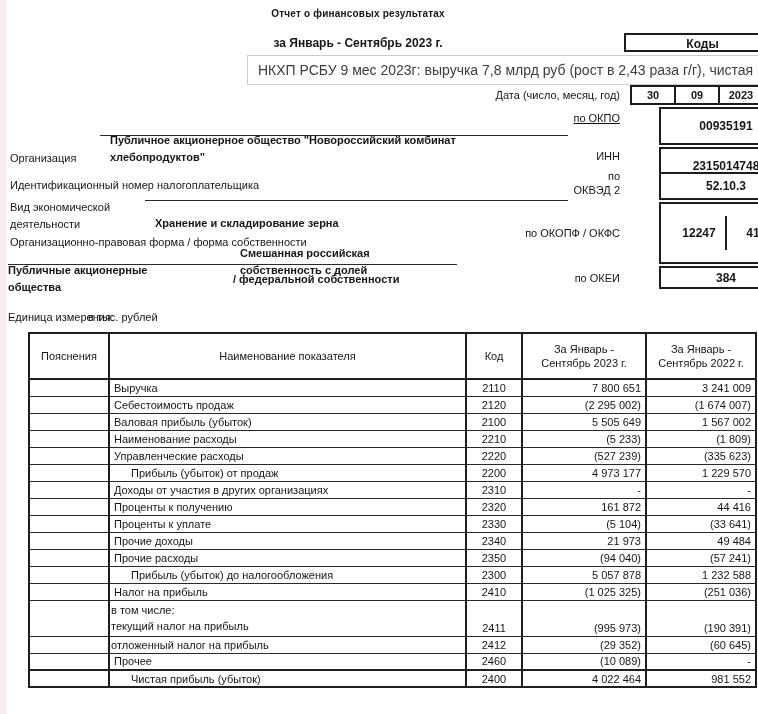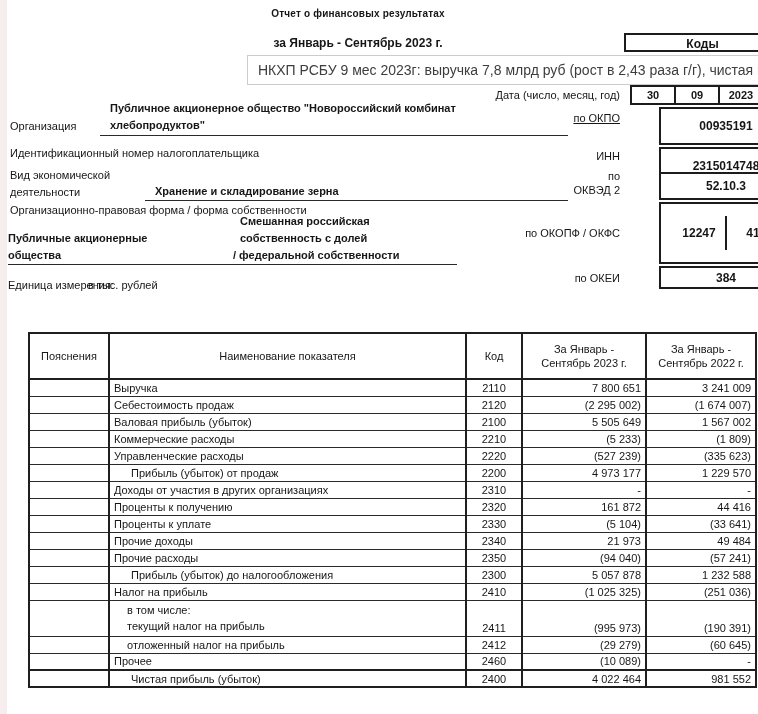--- a/index.html
+++ b/index.html
@@ -13,21 +13,21 @@
             font-weight:bold;font-size:12px;}
 
   .kody{position:absolute;left:624px;top:33px;width:157px;height:19px;border:2px solid #1c1c1c;
         background:#fff;text-align:center;font-weight:bold;font-size:12px;line-height:19px;box-sizing:border-box;}
 
   .overlay{position:absolute;left:247px;top:55px;width:511px;height:30px;background:#ffffff;
            border:1px solid #cccccc;border-right:none;box-sizing:border-box;z-index:5;
            font-size:14px;line-height:28px;color:#3d3d3d;padding-left:10px;
            white-space:nowrap;overflow:hidden;}
 
-  .lbl{position:absolute;font-size:11px;white-space:nowrap;}
+  .lbl{position:absolute;font-size:11px;white-space:nowrap;margin-top:32px;}
   .rlbl{position:absolute;right:138px;font-size:11px;text-align:right;white-space:nowrap;}
   .b{font-weight:bold;}
   .uline{position:absolute;height:0;border-bottom:1.5px solid #2a2a2a;}
 
   .date-row{position:absolute;left:630px;top:85px;width:134px;height:20px;display:flex;
             border:2px solid #1c1c1c;box-sizing:border-box;background:#fff;}
   .date-cell{flex:1;text-align:center;font-weight:bold;font-size:11px;line-height:16px;}
   .date-cell + .date-cell{border-left:2px solid #1c1c1c;}
 
   .codebox{position:absolute;left:659px;width:134px;border:2px solid #1c1c1c;box-sizing:border-box;
@@ -47,21 +47,21 @@
   .fin-table th{font-weight:normal;text-align:center;vertical-align:middle;height:46px;
                 white-space:pre-line;line-height:14px;}
   .fin-table thead th{border-bottom:2px solid #1f1f1f;}
   .fin-table td{height:17px;vertical-align:middle;}
   .fin-table th + th,.fin-table td + td{border-left:2px solid #1f1f1f;}
   .c-exp{width:80px;}
   .c-name{width:357px;text-align:left;}
   .c-code{width:56px;text-align:center;}
   .c-num{width:124px;text-align:right;padding-right:5px;}
   .c-num2{width:110px;text-align:right;padding-right:5px;}
-  td.indent-1{padding-left:17px;}
+  td.indent-1{padding-left:1px;}
   td.indent-2{padding-left:21px;}
   tr.tall td{height:36px;vertical-align:bottom;padding-bottom:2px;}
   tr.tall .c-name div{line-height:16px;}
   .fin-table tbody tr:last-child td{border-top:2px solid #1f1f1f;}
 </style>
 </head>
 <body>
 
 <div class="page">
   <div class="strip"></div>
@@ -97,21 +97,21 @@
   <div class="uline" style="left:145px;top:200px;width:423px;"></div>
   <div class="rlbl" style="top:170px;">по</div>
   <div class="rlbl" style="top:184px;">ОКВЭД 2</div>
   <div class="codebox" id="box-okved">52.10.3</div>
 
   <div class="lbl" style="left:10px;top:204px;">Организационно-правовая форма / форма собственности</div>
   <div class="lbl b" style="left:8px;top:232px;">Публичные акционерные</div>
   <div class="lbl b" style="left:8px;top:249px;">общества</div>
   <div class="lbl b" style="left:240px;top:215px;">Смешанная российская</div>
   <div class="lbl b" style="left:240px;top:232px;">собственность с долей</div>
-  <div class="lbl b" style="left:233px;top:249px;">/ федеральной собственности</div>
+  <div class="lbl b" style="left:233px;top:241px;">/ федеральной собственности</div>
   <div class="uline" style="left:8px;top:264px;width:449px;"></div>
   <div class="rlbl" style="top:227px;">по ОКОПФ / ОКФС</div>
   <div class="codebox" id="box-okopf">
     <div class="okopf-cell">12247</div>
     <div class="okopf-cell">41</div>
   </div>
 
   <div class="lbl" style="left:8px;top:279px;">Единица измерения:</div>
   <div class="lbl" style="left:88px;top:279px;">в тыс. рублей</div>
   <div class="rlbl" style="top:272px;">по ОКЕИ</div>
@@ -146,21 +146,21 @@
         </tr>
         <tr>
           <td class="c-exp"></td>
           <td class="c-name">Валовая прибыль (убыток)</td>
           <td class="c-code">2100</td>
           <td class="c-num">5 505 649</td>
           <td class="c-num2">1 567 002</td>
         </tr>
         <tr>
           <td class="c-exp"></td>
-          <td class="c-name">Коммерческие расходы</td>
+          <td class="c-name">Наименование расходы</td>
           <td class="c-code">2210</td>
           <td class="c-num">(5 233)</td>
           <td class="c-num2">(1 809)</td>
         </tr>
         <tr>
           <td class="c-exp"></td>
           <td class="c-name">Управленческие расходы</td>
           <td class="c-code">2220</td>
           <td class="c-num">(527 239)</td>
           <td class="c-num2">(335 623)</td>
@@ -228,21 +228,21 @@
             <div>текущий налог на прибыль</div>
           </td>
           <td class="c-code">2411</td>
           <td class="c-num">(995 973)</td>
           <td class="c-num2">(190 391)</td>
         </tr>
         <tr>
           <td class="c-exp"></td>
           <td class="c-name indent-1">отложенный налог на прибыль</td>
           <td class="c-code">2412</td>
-          <td class="c-num">(29 279)</td>
+          <td class="c-num">(29 352)</td>
           <td class="c-num2">(60 645)</td>
         </tr>
         <tr>
           <td class="c-exp"></td>
           <td class="c-name">Прочее</td>
           <td class="c-code">2460</td>
           <td class="c-num">(10 089)</td>
           <td class="c-num2">-</td>
         </tr>
         <tr>

